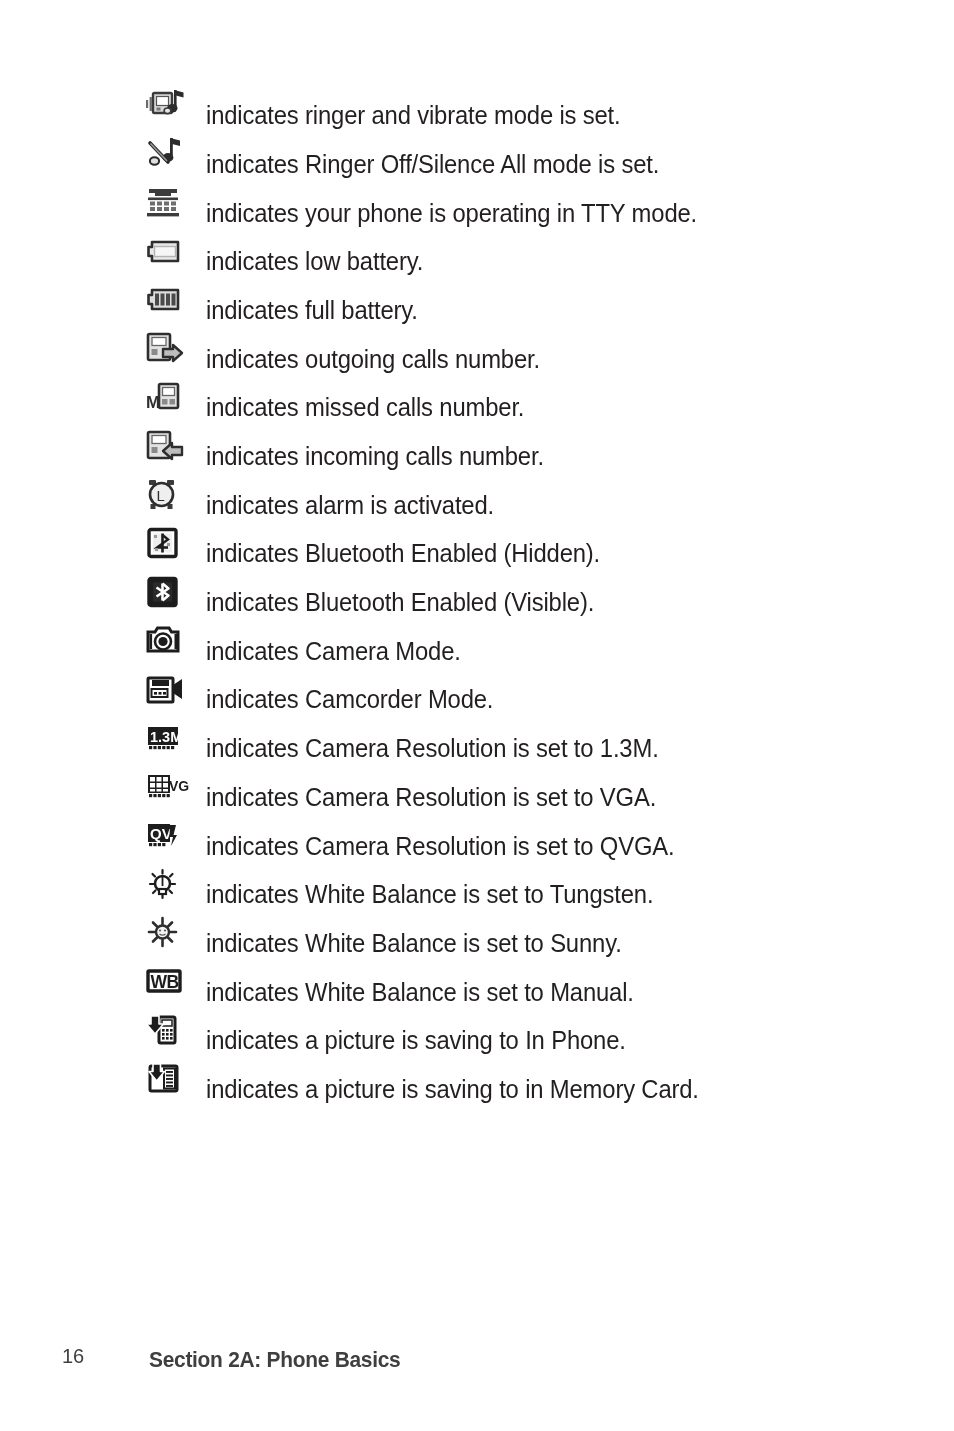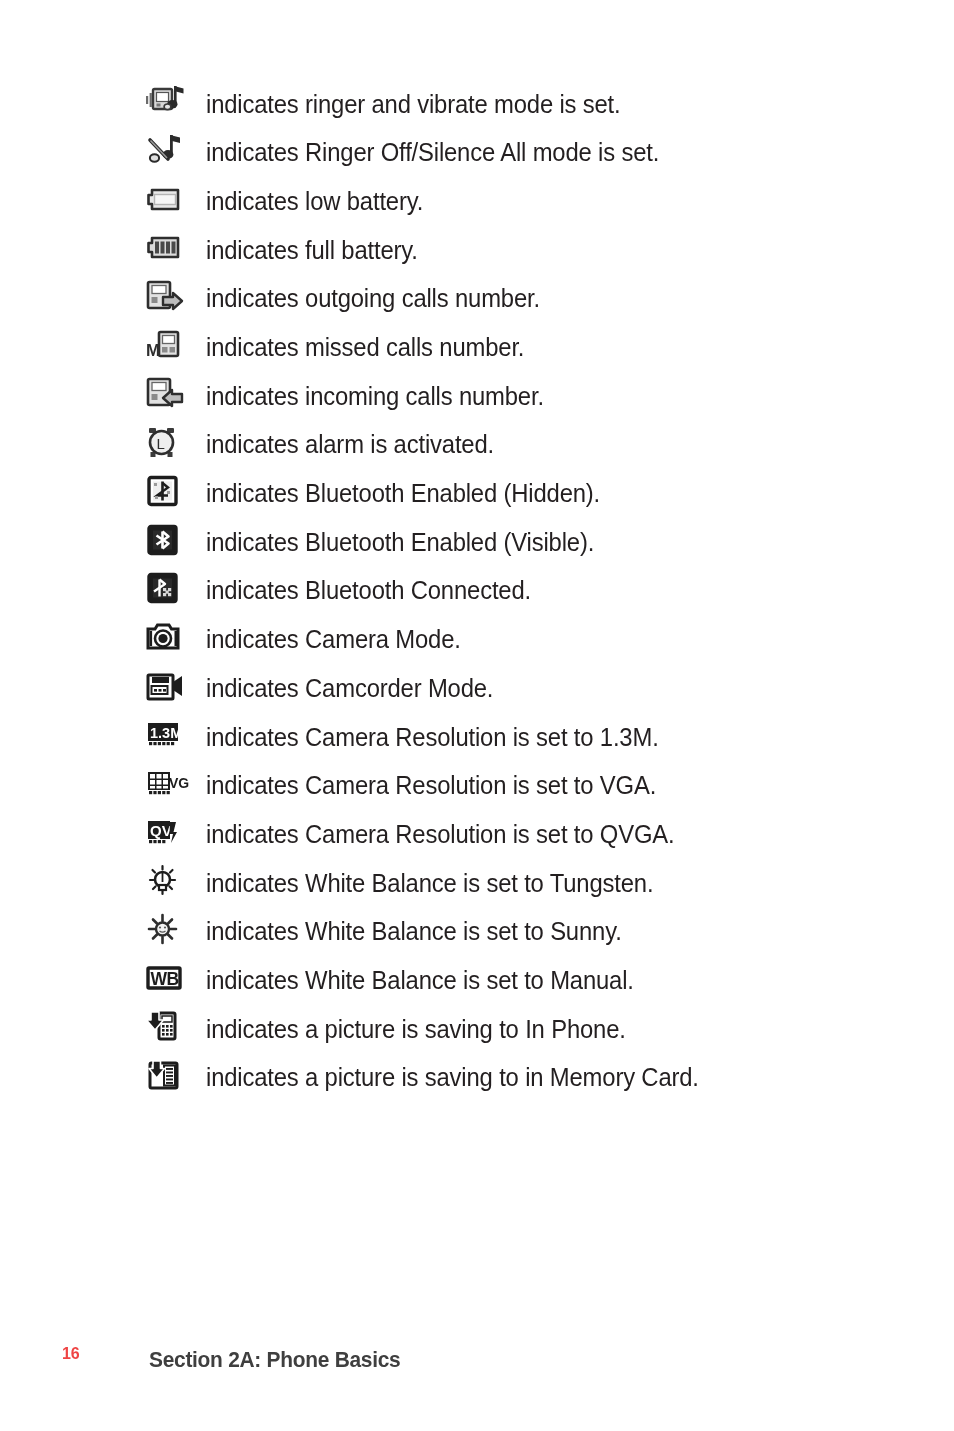--- a/index.html
+++ b/index.html
@@ -24,21 +24,21 @@
   }
   .icon-list {
     position: absolute;
     left: 144px;
     top: 79px;
     width: 760px;
   }
   .row {
     height: 48.7px;
     display: flex;
-    align-items: center;
+    align-items: flex-end;
   }
   .icon-cell {
     width: 62px;
     min-width: 62px;
     height: 42px;
     display: flex;
     align-items: center;
     justify-content: flex-start;
     padding-left: 1px;
     box-sizing: border-box;
@@ -60,23 +60,23 @@
     position: absolute;
     left: 0;
     top: 1345px;
     width: 954px;
     height: 46px;
   }
   .page-num {
     position: absolute;
     left: 62px;
     top: 0;
-    font-size: 16px;
-    font-weight: bold;
-    color: #ef4444;
+    font-size: 20px;
+    font-weight: normal;
+    color: #404040;
     letter-spacing: -0.2px;
   }
   .section-label {
     position: absolute;
     left: 149px;
     top: 2px;
     font-size: 22.5px;
     font-weight: bold;
     color: #3f3f3f;
     letter-spacing: -0.3px;
@@ -126,20 +126,40 @@
           </g>
           <g stroke="#9a9a9a" stroke-width="1.6">
             <line x1="5.5" y1="7.5" x2="22" y2="25"></line>
           </g>
           <ellipse cx="9.5" cy="25" rx="4.6" ry="3.8" fill="#e0e0e0" stroke="#2b2b2b" stroke-width="2"></ellipse>
         </svg>
       </div>
       <div class="desc">indicates Ringer Off/Silence All mode is set.</div>
     </div>
 
+    <div class="row">
+      <div class="icon-cell">
+        <svg width="44" height="38" viewBox="0 0 44 38">
+          <path d="M4 8 L4 4 L32 4 L32 8 L26 8 L26 11 L10 11 L10 8 Z" fill="#3c3c3c"></path>
+          <rect x="3" y="12.5" width="30" height="2.6" fill="#3c3c3c"></rect>
+          <g fill="#6e6e6e">
+            <rect x="5" y="16.5" width="5" height="4"></rect>
+              <rect x="12" y="16.5" width="5" height="4"></rect>
+            <rect x="19" y="16.5" width="5" height="4"></rect>
+              <rect x="26" y="16.5" width="5" height="4"></rect>
+            <rect x="5" y="22" width="5" height="4"></rect>
+              <rect x="12" y="22" width="5" height="4"></rect>
+            <rect x="19" y="22" width="5" height="4"></rect>
+              <rect x="26" y="22" width="5" height="4"></rect>
+          </g>
+          <rect x="2" y="28" width="32" height="3.4" fill="#3c3c3c"></rect>
+        </svg>
+      </div>
+      <div class="desc">indicates your phone is operating in TTY mode.</div>
+    </div>
 
     <div class="row">
       <div class="icon-cell">
         <svg width="44" height="38" viewBox="0 0 44 38">
           <path d="M7 8 L33 8 L33 27 L7 27 L7 22 L3.5 22 L3.5 13 L7 13 Z" fill="#e8e8e8" stroke="#2e2e2e" stroke-width="2.6" stroke-linejoin="round"></path>
           <rect x="9.5" y="12.5" width="21" height="10" fill="#f6f6f6" stroke="#b4b4b4" stroke-width="1.4"></rect>
         </svg>
       </div>
       <div class="desc">indicates low battery.</div>
     </div>
@@ -241,40 +261,20 @@
           <g stroke="#ffffff" stroke-width="2.6" fill="none" stroke-linejoin="round">
             <path d="M17.5 8.5 L17.5 25.5"></path>
             <path d="M17.5 8.5 L23.5 13.5 L11.5 21.5"></path>
             <path d="M17.5 25.5 L23.5 20.5 L11.5 12.5"></path>
           </g>
         </svg>
       </div>
       <div class="desc">indicates Bluetooth Enabled (Visible).</div>
     </div>
 
-    <div class="row">
-      <div class="icon-cell">
-        <svg width="44" height="38" viewBox="0 0 44 38">
-          <rect x="4" y="3.5" width="27" height="27" rx="2" fill="#1d1d1d" stroke="#1d1d1d" stroke-width="3.4"></rect>
-          <rect x="8" y="7.5" width="19" height="19" fill="#2a2a2a"></rect>
-          <g stroke="#ffffff" stroke-width="2.4" fill="none" stroke-linejoin="round">
-            <path d="M14.5 8.5 L14.5 25.5"></path>
-            <path d="M14.5 8.5 L20 13 L9 20.5"></path>
-          </g>
-          <g fill="#d8d8d8">
-            <rect x="18" y="17" width="3.2" height="3.2"></rect>
-              <rect x="23" y="17" width="3.2" height="3.2"></rect>
-            <rect x="18" y="22" width="3.2" height="3.2"></rect>
-              <rect x="23" y="22" width="3.2" height="3.2"></rect>
-            <rect x="20.5" y="19.5" width="3.2" height="3.2"></rect>
-          </g>
-        </svg>
-      </div>
-      <div class="desc">indicates Bluetooth Connected.</div>
-    </div>
 
     <div class="row">
       <div class="icon-cell">
         <svg width="44" height="38" viewBox="0 0 44 38">
           <path d="M3 9 L10 9 L12.5 5 L24 5 L26.5 9 L33 9 L33 28 L3 28 Z" fill="#ffffff" stroke="#1d1d1d" stroke-width="3"></path>
           <circle cx="18" cy="18.5" r="8" fill="#ffffff" stroke="#1d1d1d" stroke-width="2.6"></circle>
           <circle cx="18" cy="18.5" r="4.6" fill="#1d1d1d"></circle>
           <rect x="4.5" y="11" width="2.6" height="15" fill="#1d1d1d"></rect>
           <rect x="29.5" y="11" width="2.6" height="15" fill="#1d1d1d"></rect>
         </svg>

